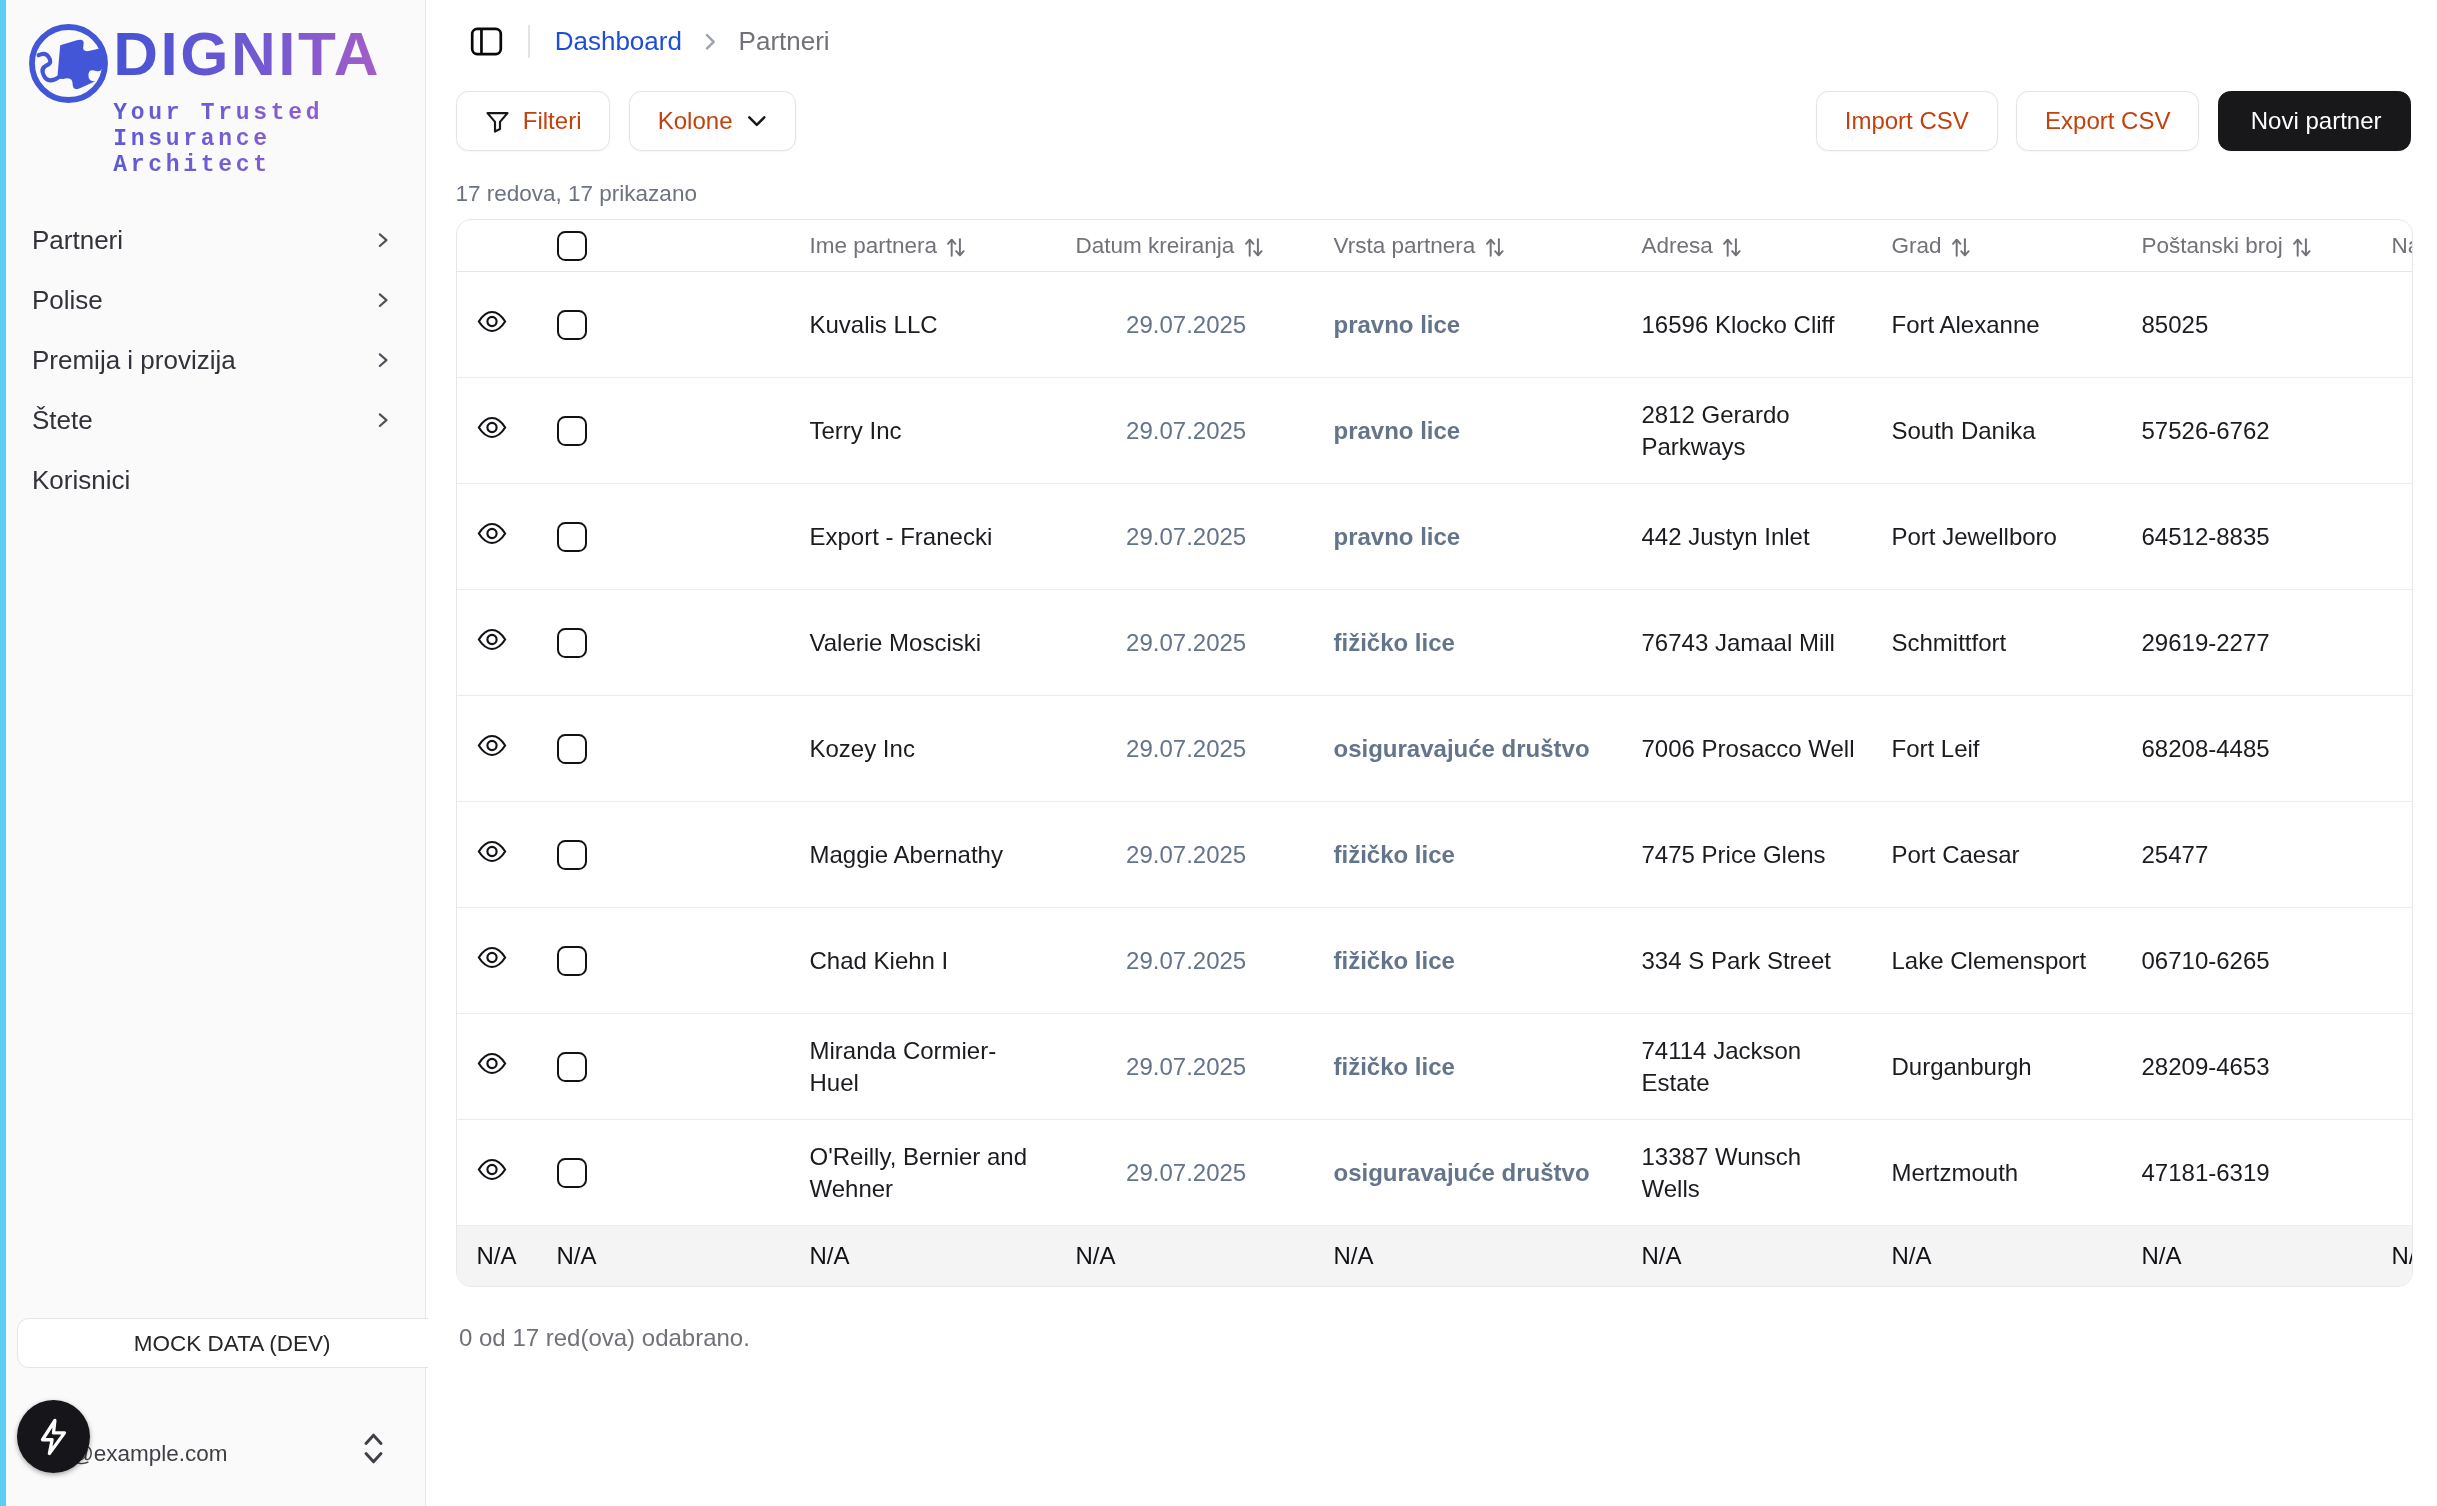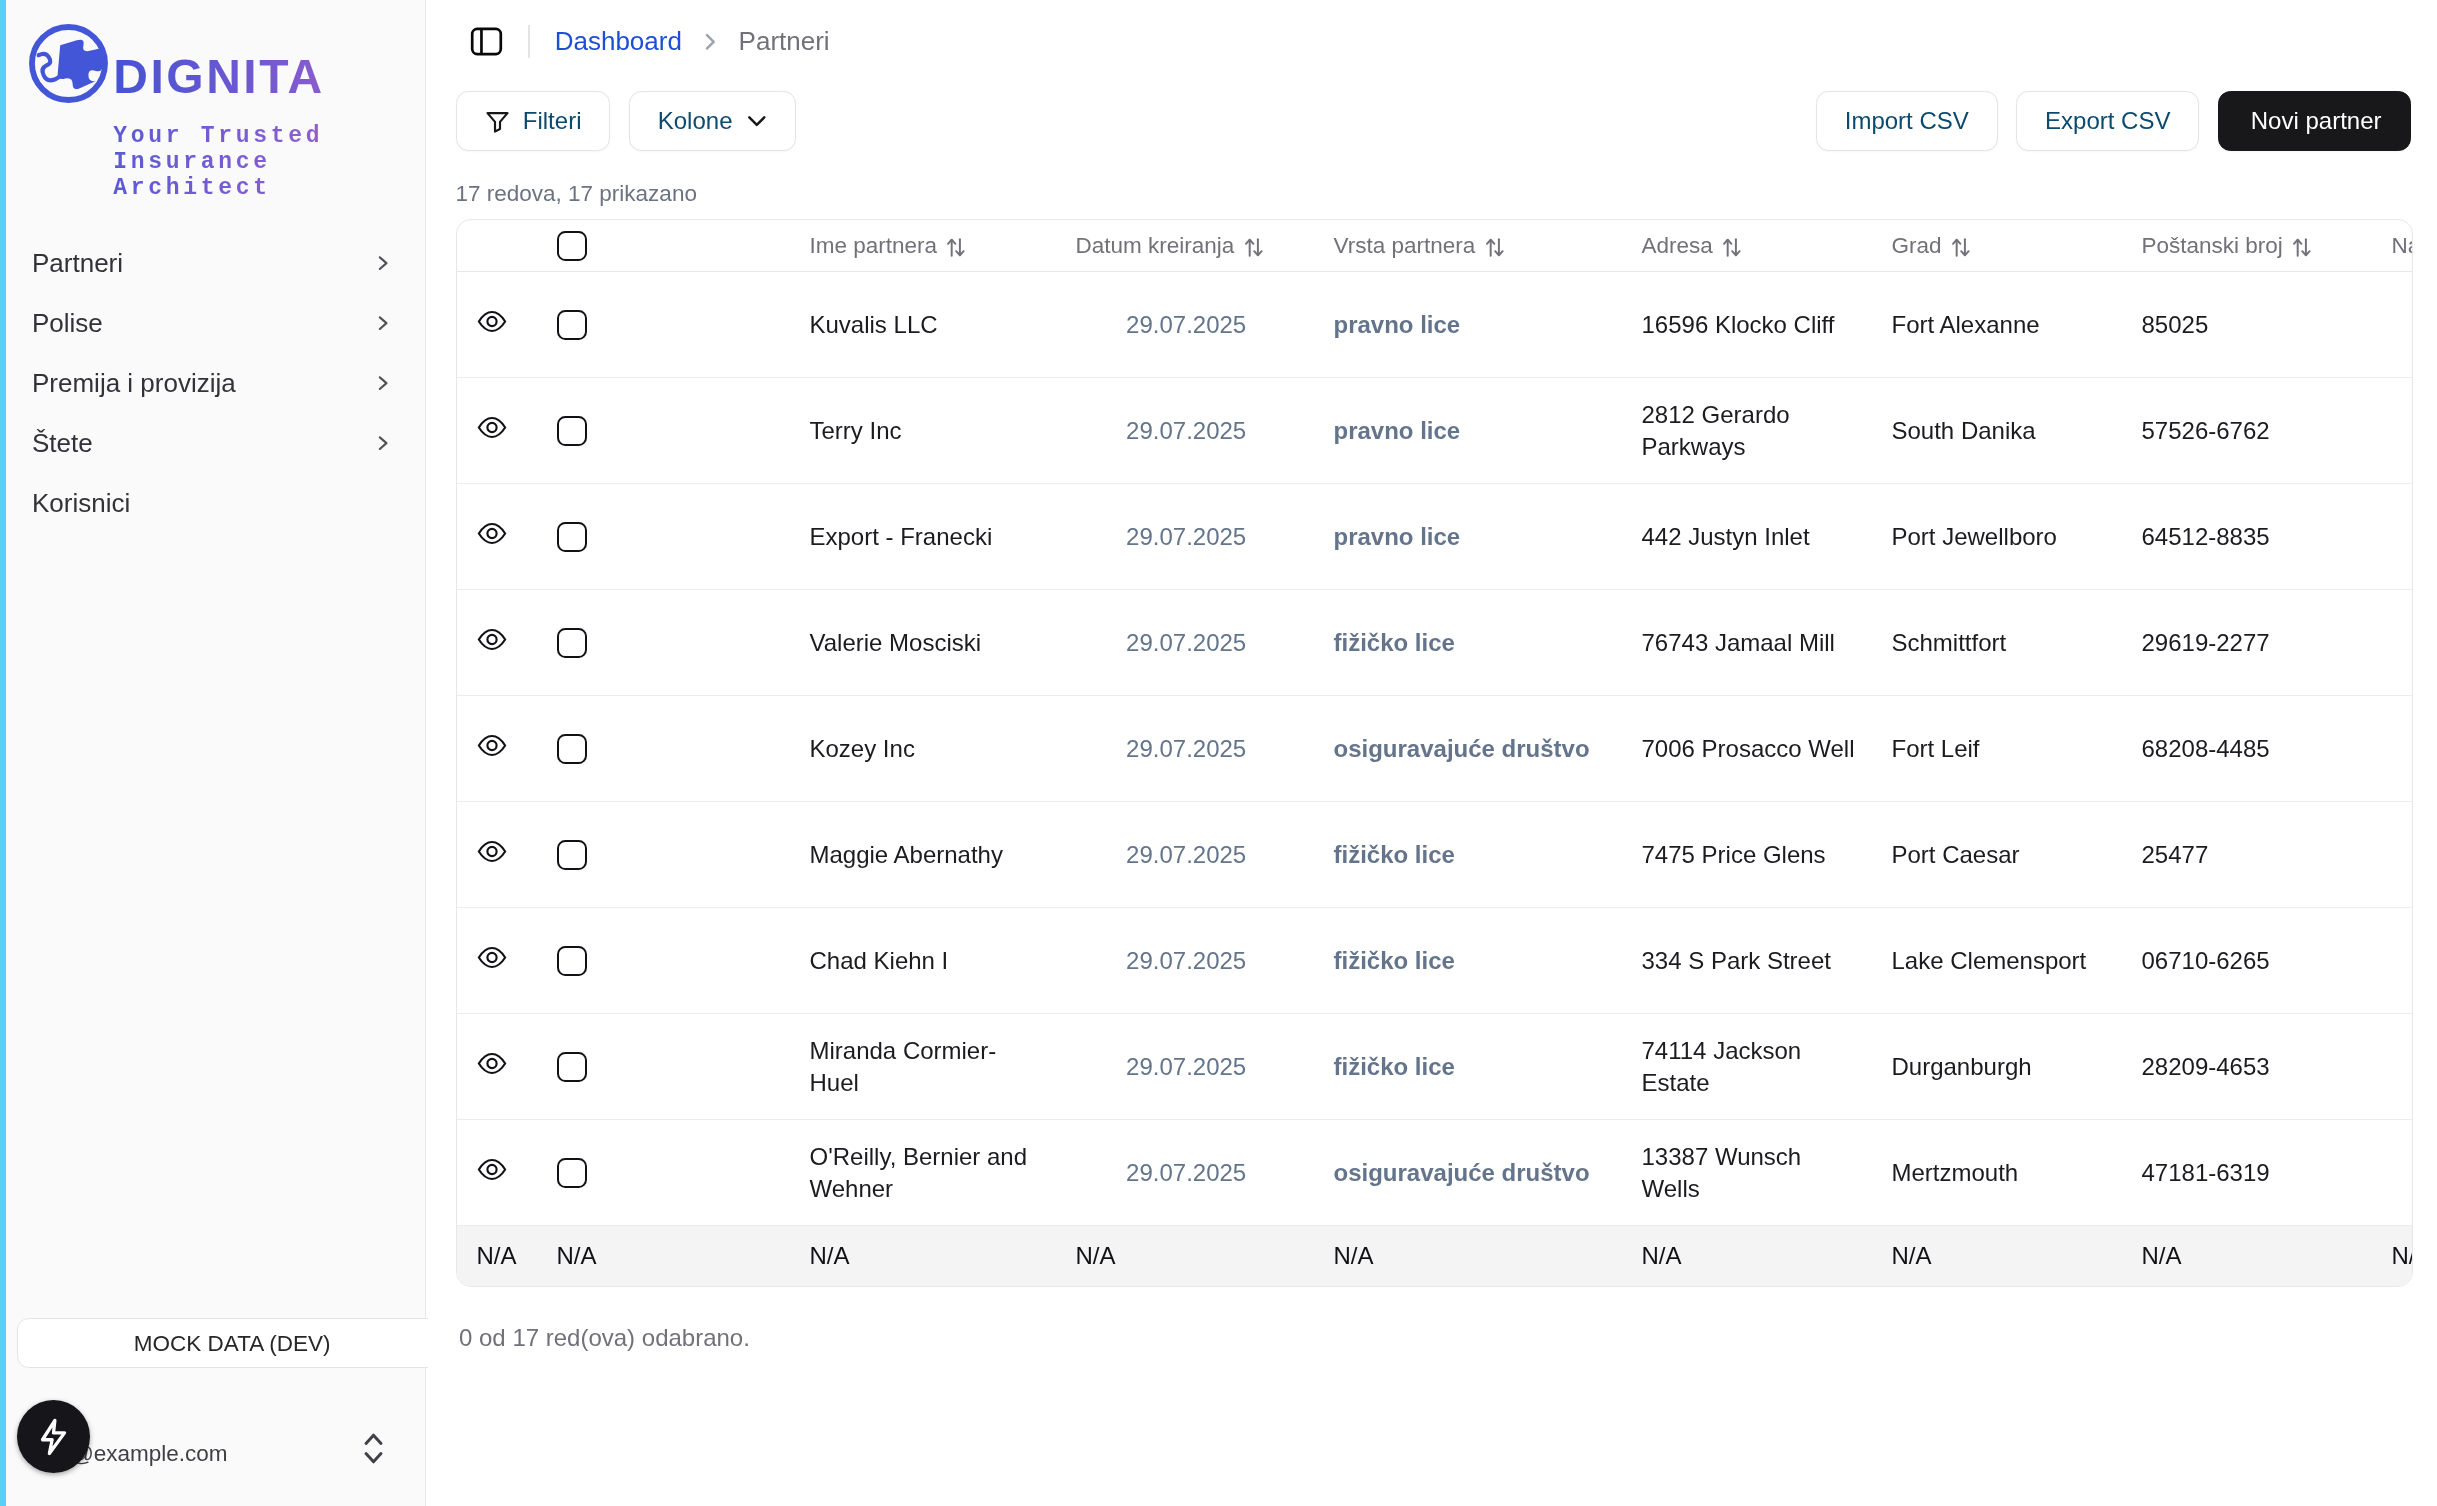--- a/index.html
+++ b/index.html
@@ -9,23 +9,23 @@
   
   .accent-strip { position:absolute; left:0; top:0; width:5.8px; height:1507px;
     background:var(--accent-strip,#58d0f2); z-index:50; }
 
   
   .sidebar { position:absolute; left:0; top:0; width:426px; height:1507px;
     background:#fafafa; border-right:1.7px solid #e8e8ea; }
   .logo-wrap { display:flex; align-items:flex-start; padding:21.6px 0 0 27px; }
   .logo-globe { width:83px; height:83px; flex:0 0 auto; }
   .logo-textcol { margin-left:3.3px; }
-  .logo-title { font-size:48px; font-weight:700; letter-spacing:2.5px; line-height:63px;
+  .logo-title { font-size:62px; font-weight:700; letter-spacing:2.5px; line-height:63px;
     background:linear-gradient(90deg,var(--brand-from,#4553d4) 0%,var(--brand-mid,#7a5ad0) 55%,var(--brand-to,#b85ec4) 100%);
-    -webkit-background-clip:text; background-clip:text; color:transparent;margin-top:23px; }
+    -webkit-background-clip:text; background-clip:text; color:transparent; }
   .logo-tagline { font-family:Liberation Mono, monospace; font-weight:700; font-size:23px;
     letter-spacing:3.7px; margin-top:15px;
     background:linear-gradient(90deg,#5c5ad4 0%,#8a5ecf 60%,#b35fc2 100%);
     -webkit-background-clip:text; background-clip:text; color:transparent; }
 
   .nav { margin-top:33px; }
   .nav-item { display:flex; align-items:center; justify-content:space-between;
     height:60px; padding:0 33px 0 32px; font-size:26px; color:#32323a; cursor:pointer; }
   .nav-item .chev { width:18.3px; height:18.3px; }
 
@@ -47,21 +47,21 @@
   .topbar { display:flex; align-items:center; height:83px; padding-left:40px; }
   .panel-toggle { width:37px; height:37px; cursor:pointer; }
   .topbar-divider { width:1.7px; height:33px; background:#e4e4e7; margin:0 25px 0 23px; }
   .crumb-root { font-size:26px; font-weight:400; color:#1d4ed8; cursor:pointer; }
   .crumb-sep { margin:0 20px; }
   .crumb-current { font-size:26px; color:#71717a; }
 
   .toolbar { display:flex; align-items:center; padding:8.3px 27.5px 0 27.5px; }
   .btn { display:inline-flex; align-items:center; justify-content:center; gap:13.3px;
     height:60px; background:#fff; border:1.7px solid #e4e4e7; border-radius:12.5px;
-    font-size:24px; color:#0c4a6e; padding:0 28px; cursor:pointer;
+    font-size:24px; color:#c2410c; padding:0 28px; cursor:pointer;
     font-family:"Liberation Sans", sans-serif; box-shadow:0 0.8px 1.7px rgba(0,0,0,.04); }
   .btn + .btn { margin-left:18.3px; }
   .btn-dark { background:var(--dark-button,#18181b); border-color:var(--dark-button,#18181b); color:#fff;padding-left:32px; }
   .toolbar-spacer { flex:1; }
 
   .summary { font-size:22.5px; color:#6b7280; margin:30px 0 11.7px 27.5px; }
 
   .table-card { margin-left:27.5px; width:1957px; border:1.7px solid #e5e7eb; border-radius:15px;
     overflow:hidden; background:#fff; }
   table { border-collapse:collapse; table-layout:fixed; width:2123px; }

